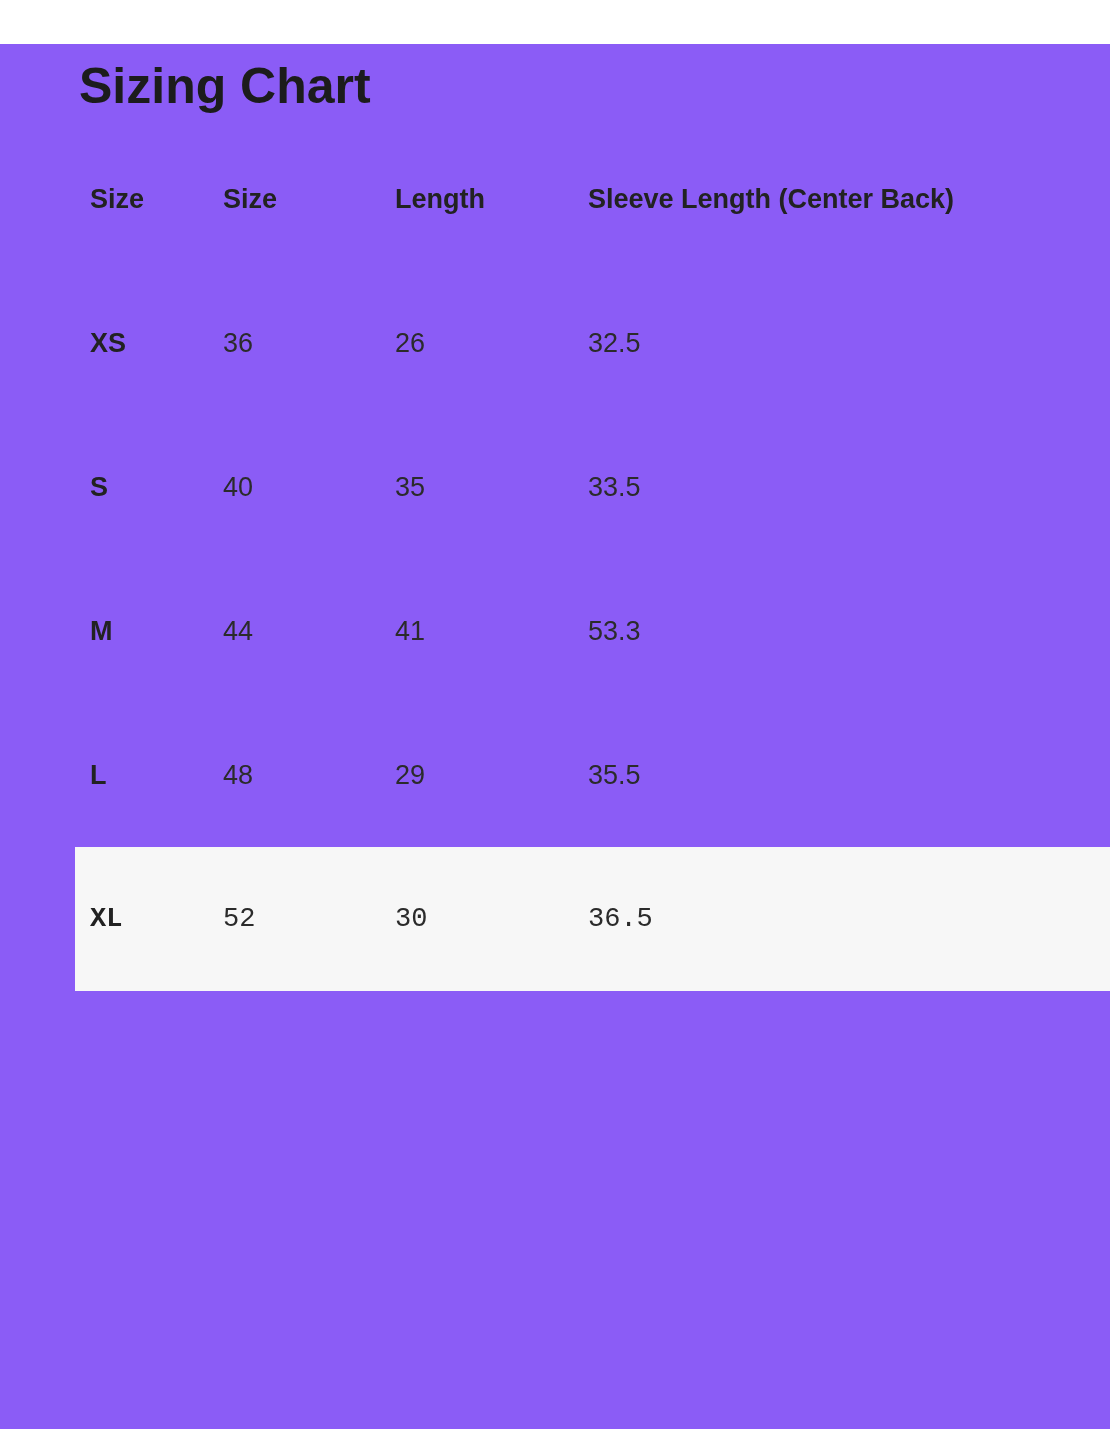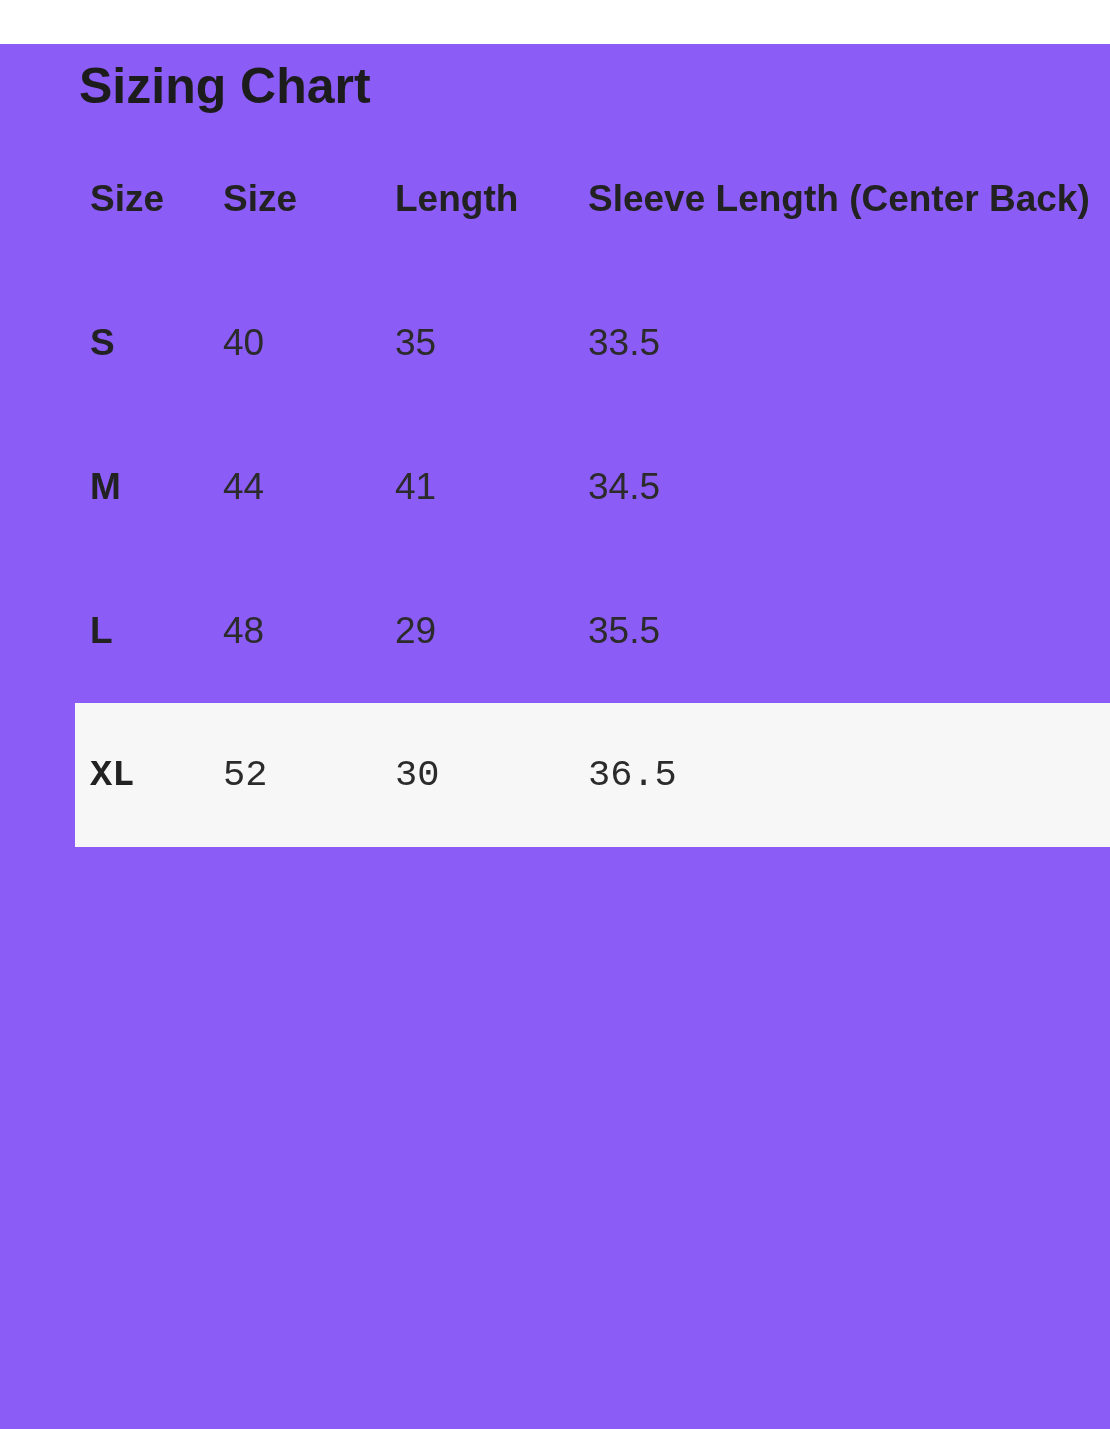--- a/index.html
+++ b/index.html
@@ -37,21 +37,21 @@
   table.sizing-table col.c4 { width: 522px; }
   table.sizing-table tr {
     height: 144px;
   }
   table.sizing-table th,
   table.sizing-table td {
     padding: 0;
     margin: 0;
     text-align: left;
     vertical-align: middle;
-    font-size: 37px;
+    font-size: 27px;
     color: #2b2b2b;
     white-space: nowrap;
     overflow: hidden;
   }
   table.sizing-table th {
     font-weight: 700;
     color: #222222;
   }
   table.sizing-table th:first-child,
   table.sizing-table td:first-child {
@@ -79,31 +79,37 @@
     <thead>
       <tr>
         <th>Size</th>
         <th>Size</th>
         <th>Length</th>
         <th>Sleeve Length (Center Back)</th>
       </tr>
     </thead>
     <tbody>
 
+    <tr>
+          <td class="size-col">XS</td>
+          <td>36</td>
+          <td>26</td>
+          <td>32.5</td>
+        </tr>
         <tr>
           <td class="size-col">S</td>
           <td>40</td>
           <td>35</td>
           <td>33.5</td>
         </tr>
         <tr>
           <td class="size-col">M</td>
           <td>44</td>
           <td>41</td>
-          <td>34.5</td>
+          <td>53.3</td>
         </tr>
         <tr>
           <td class="size-col">L</td>
           <td>48</td>
           <td>29</td>
           <td>35.5</td>
         </tr>
         <tr style="background: rgb(247, 247, 247); font-family: Liberation Mono, monospace;">
           <td class="size-col">XL</td>
           <td>52</td>

